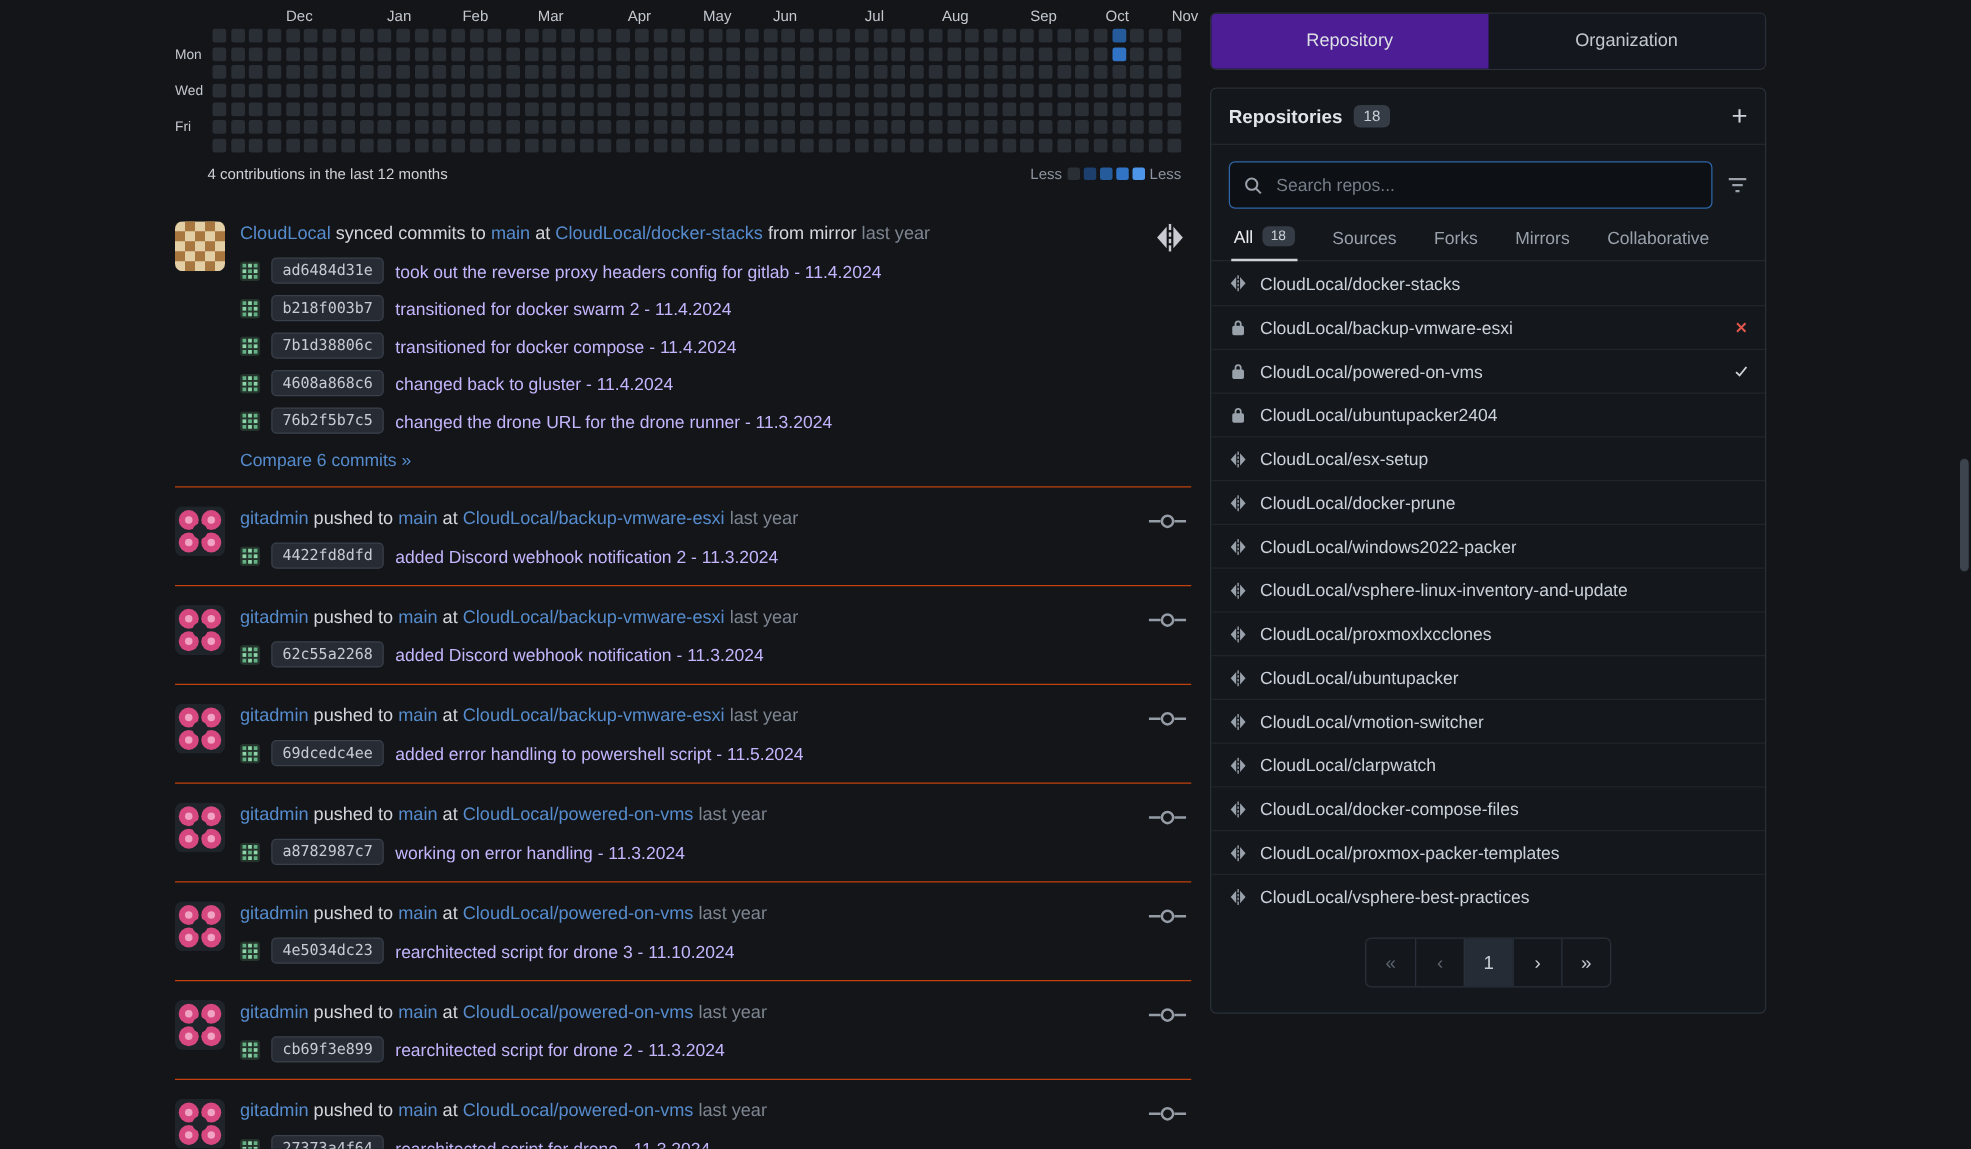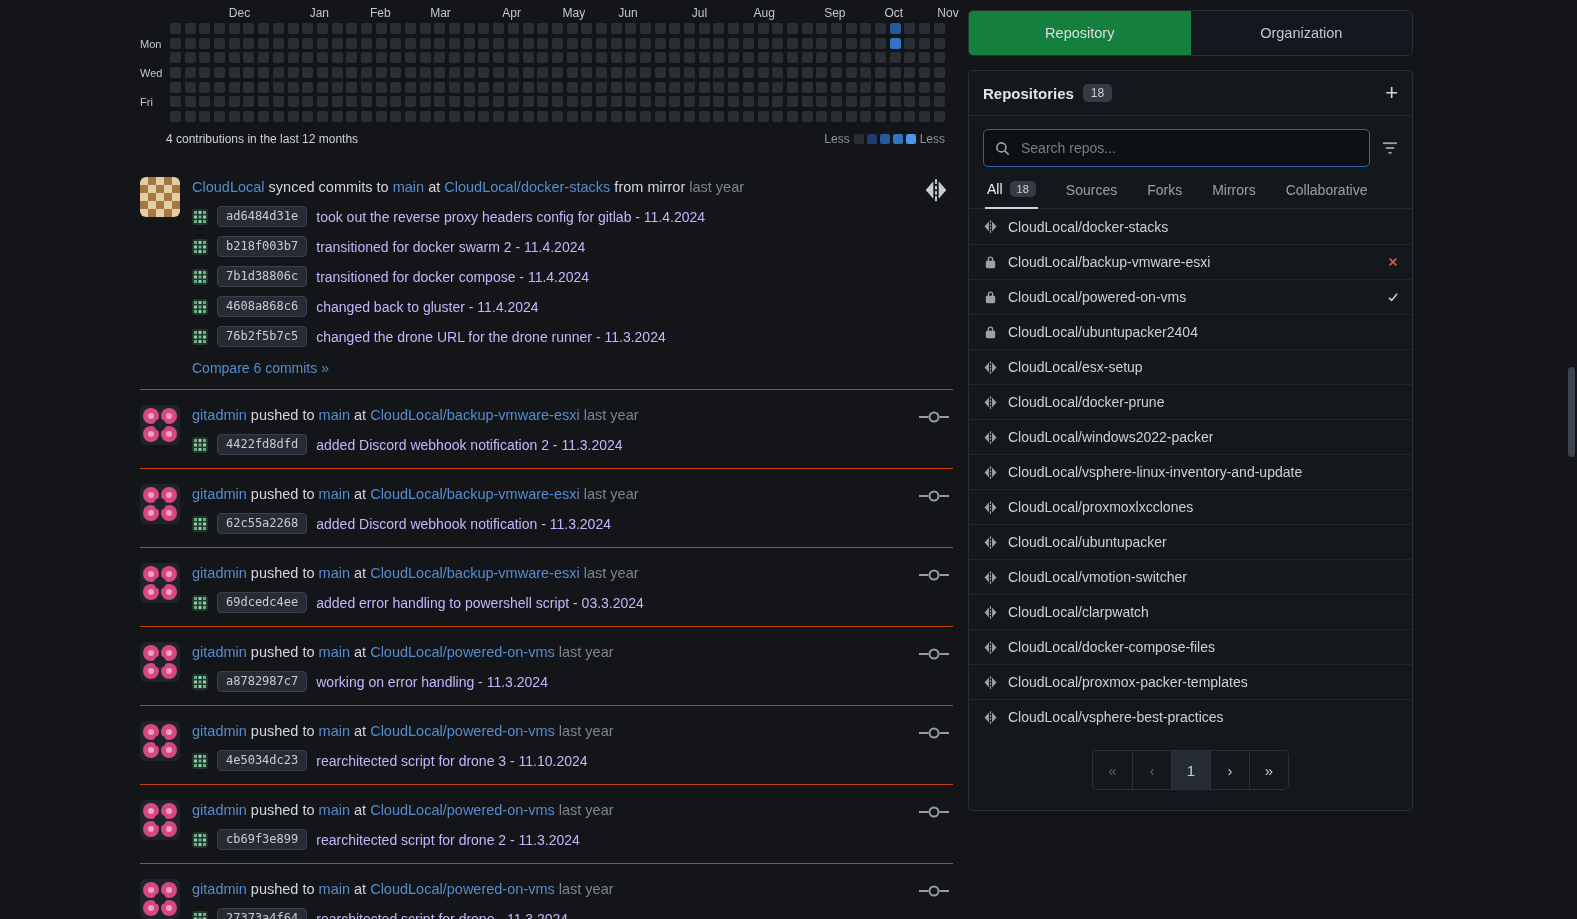--- a/index.html
+++ b/index.html
@@ -42,21 +42,21 @@
   .msg{color:#c4b5fd;white-space:nowrap;overflow:hidden;text-overflow:ellipsis}
   .compare{display:inline-block;margin-top:13px;color:#568ccd}
   .event-icon{position:absolute;right:4px;top:20px;color:#959ca6;display:flex}
   .event-icon.commit svg{width:30px;height:14px}
   .event-icon.mirror{top:15px;color:#c8ccd2}
   .event-icon.mirror svg{width:26px;height:26px}
 
   
   .switch-tabs{display:flex;height:46px;border:1px solid #2a3039;border-radius:5px;overflow:hidden}
   .switch-tab{flex:1;display:flex;align-items:center;justify-content:center;color:#c3c8cf;background:#14181e;cursor:pointer;font-size:14.5px}
-  .switch-tab.active{background:#15803d;color:#dcdfe4}
+  .switch-tab.active{background:#4c1d95;color:#dcdfe4}
   .repo-panel{margin-top:14px;border:1px solid #2a3039;border-radius:5px;background:#14181d}
   .panel-head{display:flex;align-items:center;gap:9px;padding:12px 14px;border-bottom:1px solid #23282f}
   .panel-title{font-weight:700;font-size:15px;color:#e2e5e9}
   .count-badge{background:#353c46;color:#ccd1d8;font-size:12px;padding:2px 8px;border-radius:5px;line-height:14px}
   .panel-plus{margin-left:auto;color:#cfd3d9;font-size:22px;line-height:20px;cursor:pointer;font-weight:400}
   .search-row{display:flex;align-items:center;gap:12px;padding:13px 14px 12px}
   .search-box{flex:1;display:flex;align-items:center;gap:9px;height:38px;border:1.5px solid #2f66a8;border-radius:5px;background:#0d1014;padding:0 11px}
   .search-box svg{width:15px;height:15px;flex-shrink:0}
   .search-box input{flex:1;background:transparent;border:0;outline:0;color:#ec4899;font-size:14px;font-family:inherit;min-width:0}
   .search-box input::placeholder{color:#767e88}
@@ -809,21 +809,21 @@
                   </g>
                   <g fill="#8fd3a8">
                     <rect x="6.5" y="2" width="3" height="3"></rect>
                     <rect x="2" y="6.5" width="3" height="3"></rect>
                     <rect x="11" y="6.5" width="3" height="3"></rect>
                     <rect x="6.5" y="11" width="3" height="3"></rect>
                   </g>
                 </svg>
               </span>
       <a class="sha">69dcedc4ee</a>
-      <span class="msg">added error handling to powershell script - 03.3.2024</span>
+      <span class="msg">added error handling to powershell script - 11.5.2024</span>
     </div>
 
       </div>
       <span class="event-icon commit">
             <svg viewBox="0 0 30 14" fill="none" stroke="currentColor" stroke-width="2">
               <line x1="0" y1="7" x2="9.5" y2="7"></line>
               <circle cx="15" cy="7" r="4.5"></circle>
               <line x1="20.5" y1="7" x2="30" y2="7"></line>
             </svg>
           </span>

